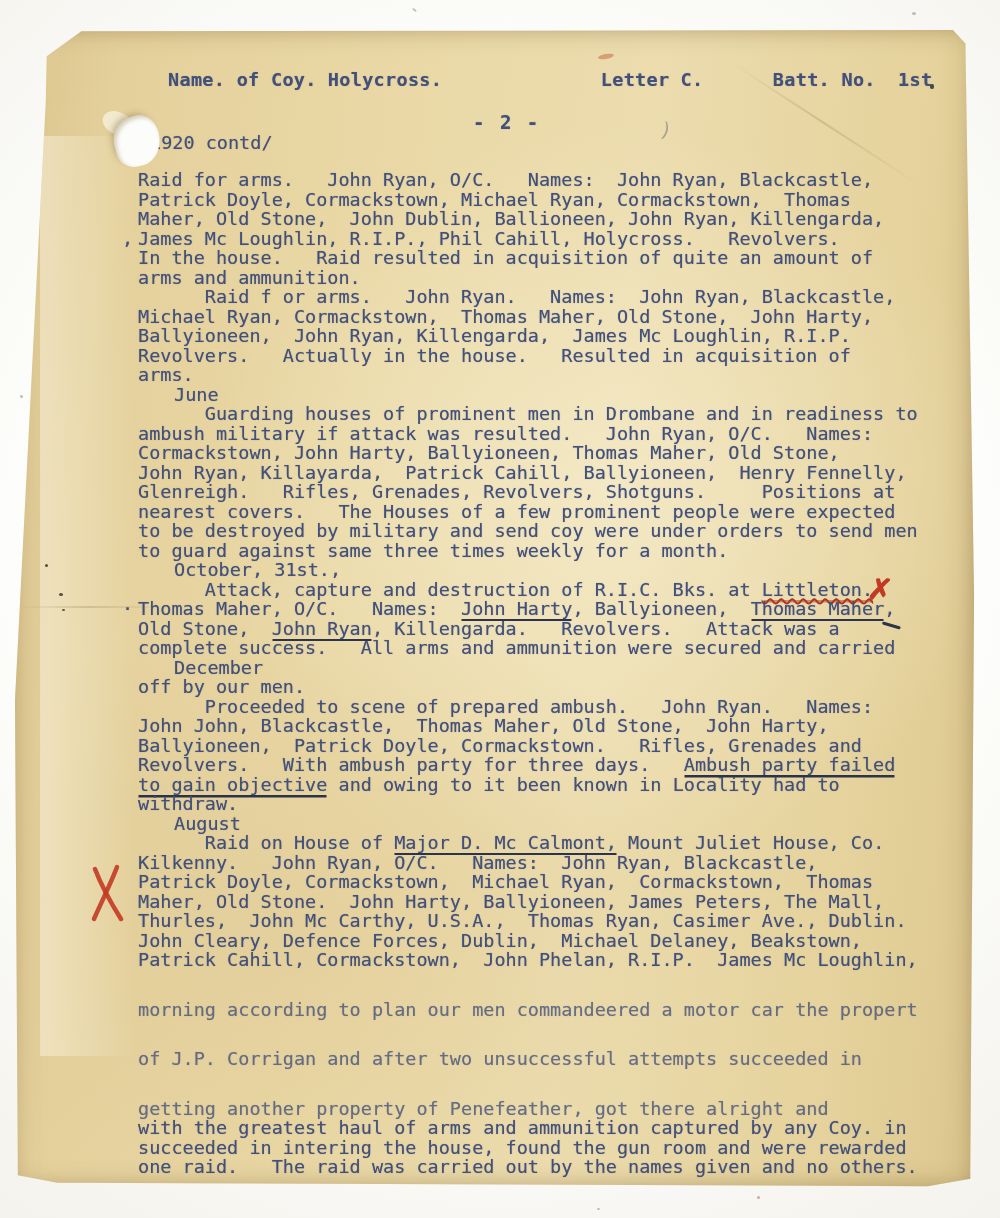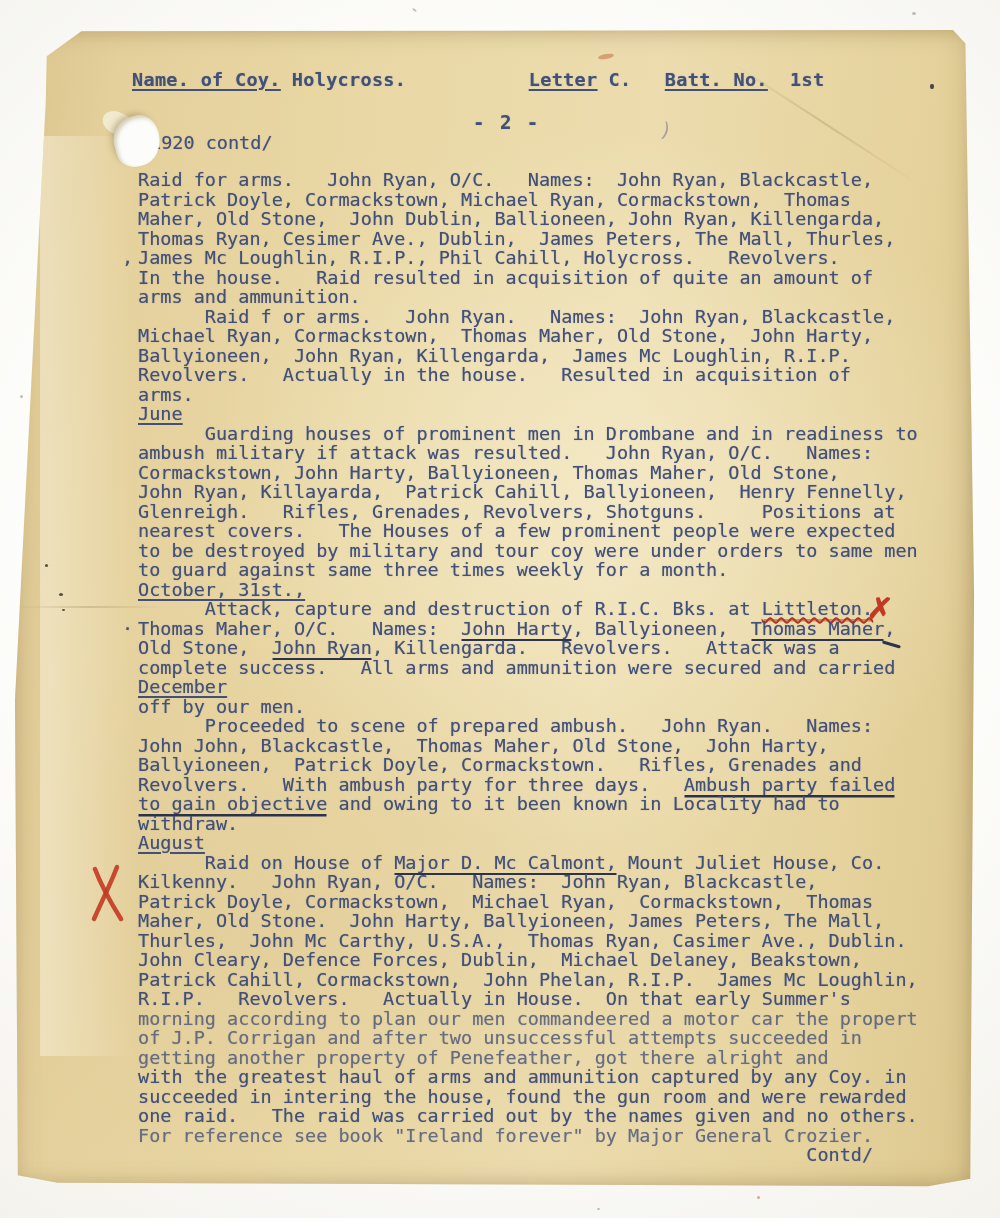--- a/index.html
+++ b/index.html
@@ -24,26 +24,26 @@
                inset 0 -18px 26px -18px rgba(125,98,55,.42),
                inset 22px 0 34px -24px rgba(140,115,70,.32);}
   .lightband{position:absolute;left:26px;top:110px;width:95px;height:920px;
     background:linear-gradient(90deg, rgba(250,245,226,.5), rgba(250,245,226,0));pointer-events:none;}
   .crease{position:absolute;height:2px;background:linear-gradient(90deg, rgba(120,95,55,0), rgba(120,95,55,.22), rgba(120,95,55,0));pointer-events:none;}
   .smudge{position:absolute;border-radius:50%;pointer-events:none;}
   .typed{text-shadow:0 0 1px rgba(66,80,122,.55);}
   .header-line{position:absolute;left:118px;top:42px;font-size:18.5px;line-height:24px;}
   .header-line .line{height:auto;}
   .b{font-weight:bold;letter-spacing:.3px;}
-  .u{text-decoration:underline;text-decoration-thickness:2px;text-underline-offset:3px;}
+  .u{text-decoration-thickness:2px;text-underline-offset:3px;margin-left:36px;}
   .page-number{position:absolute;left:459px;top:85px;font-size:19px;font-weight:bold;letter-spacing:2px;}
   .year-line{position:absolute;left:136px;top:106px;font-size:18.5px;}
   .typed-lines{position:absolute;left:124px;top:144px;font-size:18.5px;line-height:19.5px;}
   .line{white-space:pre;position:relative;height:19.5px;}
-  .fade{opacity:.78;}
+  .fade{opacity:.78;margin-top:30px;}
   .pen{box-shadow:0 2.5px 0 -0.5px #2c344d;}
   .pentail{box-shadow:0 2.5px 0 -0.5px #2c344d;position:relative;}
   .pentail::after{content:"";position:absolute;right:-17px;bottom:-7px;width:19px;height:2.5px;background:#2c344d;transform:rotate(16deg);border-radius:2px;}
   .pen2{box-shadow:0 3px 0 -0.5px #2a3349;}
   .ured{text-decoration:underline wavy #b5351f 2px;text-underline-offset:2px;box-shadow:0 4px 0 -1.5px rgba(181,53,31,.5);}
   .redx{color:#c23a24;font-weight:bold;font-size:30px;line-height:0;display:inline-block;transform:rotate(6deg) translateY(4px);margin-left:-5px;text-shadow:none;font-family:"DejaVu Serif","Liberation Serif",serif;}
   .mgn{position:absolute;left:-16px;top:0;}
   .hole{position:absolute;left:100px;top:90px;width:46px;height:50px;background:#fcfcfa;
     border-radius:58% 42% 55% 45%/52% 48% 62% 38%;transform:rotate(-14deg);
     box-shadow:-3px -4px 6px -2px rgba(130,108,65,.45), inset 2px 3px 4px rgba(150,130,85,.4);}
@@ -80,37 +80,36 @@
   <div class="page-number typed">- 2 -</div>
 
   <div class="stray-mark">)</div>
 
   <div class="year-line typed">1920 contd/</div>
 
   <div class="typed-lines typed">
       <div class="line"><span>Raid for arms.   John Ryan, O/C.   Names:  John Ryan, Blackcastle,</span></div>
       <div class="line"><span>Patrick Doyle, Cormackstown, Michael Ryan, Cormackstown,  Thomas</span></div>
       <div class="line"><span>Maher, Old Stone,  John Dublin, Ballioneen, John Ryan, Killengarda,</span></div>
-      <div class="line"><span>Thomas Ryan, Cesimer Ave., Dublin,  James Peters, The Mall, Thurles,</span></div>
       <div class="line"><span class="mgn">,</span><span>James Mc Loughlin, R.I.P., Phil Cahill, Holycross.   Revolvers.</span></div>
       <div class="line"><span>In the house.   Raid resulted in acquisition of quite an amount of</span></div>
       <div class="line"><span>arms and ammunition.</span></div>
       <div class="line"><span>      Raid f or arms.   John Ryan.   Names:  John Ryan, Blackcastle,</span></div>
       <div class="line"><span>Michael Ryan, Cormackstown,  Thomas Maher, Old Stone,  John Harty,</span></div>
       <div class="line"><span>Ballyioneen,  John Ryan, Killengarda,  James Mc Loughlin, R.I.P.</span></div>
       <div class="line"><span>Revolvers.   Actually in the house.   Resulted in acquisition of</span></div>
       <div class="line"><span>arms.</span></div>
       <div class="line"><span class="u">June</span></div>
       <div class="line"><span>      Guarding houses of prominent men in Drombane and in readiness to</span></div>
       <div class="line"><span>ambush military if attack was resulted.   John Ryan, O/C.   Names:</span></div>
       <div class="line"><span>Cormackstown, John Harty, Ballyioneen, Thomas Maher, Old Stone,</span></div>
       <div class="line"><span>John Ryan, Killayarda,  Patrick Cahill, Ballyioneen,  Henry Fennelly,</span></div>
       <div class="line"><span>Glenreigh.   Rifles, Grenades, Revolvers, Shotguns.     Positions at</span></div>
       <div class="line"><span>nearest covers.   The Houses of a few prominent people were expected</span></div>
-      <div class="line"><span>to be destroyed by military and tour coy were under orders to same men</span></div>
+      <div class="line"><span>to be destroyed by military and send coy were under orders to send men</span></div>
       <div class="line"><span>to guard against same three times weekly for a month.</span></div>
       <div class="line"><span class="u">October, 31st.,</span></div>
       <div class="line"><span>      Attack, capture and destruction of R.I.C. Bks. at </span><span class="ured">Littleton.</span><span class="redx">✗</span></div>
       <div class="line"><span class="mgn">·</span><span>Thomas Maher, O/C.   Names:  </span><span class="pen">John Harty</span><span>, Ballyioneen,  </span><span class="pentail">Thomas Maher</span><span>,</span></div>
       <div class="line"><span>Old Stone,  </span><span class="pen">John Ryan</span><span>, Killengarda.   Revolvers.   Attack was a</span></div>
       <div class="line"><span>complete success.   All arms and ammunition were secured and carried</span></div>
       <div class="line"><span class="u">December</span></div>
       <div class="line"><span>off by our men.</span></div>
       <div class="line"><span>      Proceeded to scene of prepared ambush.   John Ryan.   Names:</span></div>
       <div class="line"><span>John John, Blackcastle,  Thomas Maher, Old Stone,  John Harty,</span></div>
@@ -119,21 +118,20 @@
       <div class="line"><span class="pen2">to gain objective</span><span> and owing to it been known in Locality had to</span></div>
       <div class="line"><span>withdraw.</span></div>
       <div class="line"><span class="u">August</span></div>
       <div class="line"><span>      Raid on House of </span><span class="pen">Major D. Mc Calmont,</span><span> Mount Juliet House, Co.</span></div>
       <div class="line"><span>Kilkenny.   John Ryan, O/C.   Names:  John Ryan, Blackcastle,</span></div>
       <div class="line"><span>Patrick Doyle, Cormackstown,  Michael Ryan,  Cormackstown,  Thomas</span></div>
       <div class="line"><span>Maher, Old Stone.  John Harty, Ballyioneen, James Peters, The Mall,</span></div>
       <div class="line"><span>Thurles,  John Mc Carthy, U.S.A.,  Thomas Ryan, Casimer Ave., Dublin.</span></div>
       <div class="line"><span>John Cleary, Defence Forces, Dublin,  Michael Delaney, Beakstown,</span></div>
       <div class="line"><span>Patrick Cahill, Cormackstown,  John Phelan, R.I.P.  James Mc Loughlin,</span></div>
-      <div class="line"><span>R.I.P.   Revolvers.   Actually in House.  On that early Summer's</span></div>
       <div class="line fade"><span>morning according to plan our men commandeered a motor car the propert</span></div>
       <div class="line fade"><span>of J.P. Corrigan and after two unsuccessful attempts succeeded in</span></div>
       <div class="line fade"><span>getting another property of Penefeather, got there alright and</span></div>
       <div class="line"><span>with the greatest haul of arms and ammunition captured by any Coy. in</span></div>
       <div class="line"><span>succeeded in intering the house, found the gun room and were rewarded</span></div>
       <div class="line"><span>one raid.   The raid was carried out by the names given and no others.</span></div>
       <div class="line fade"><span>For reference see book "Ireland forever" by Major General Crozier.</span></div>
       <div class="line"><span>                                                            Contd/</span></div>
     </div>
 

